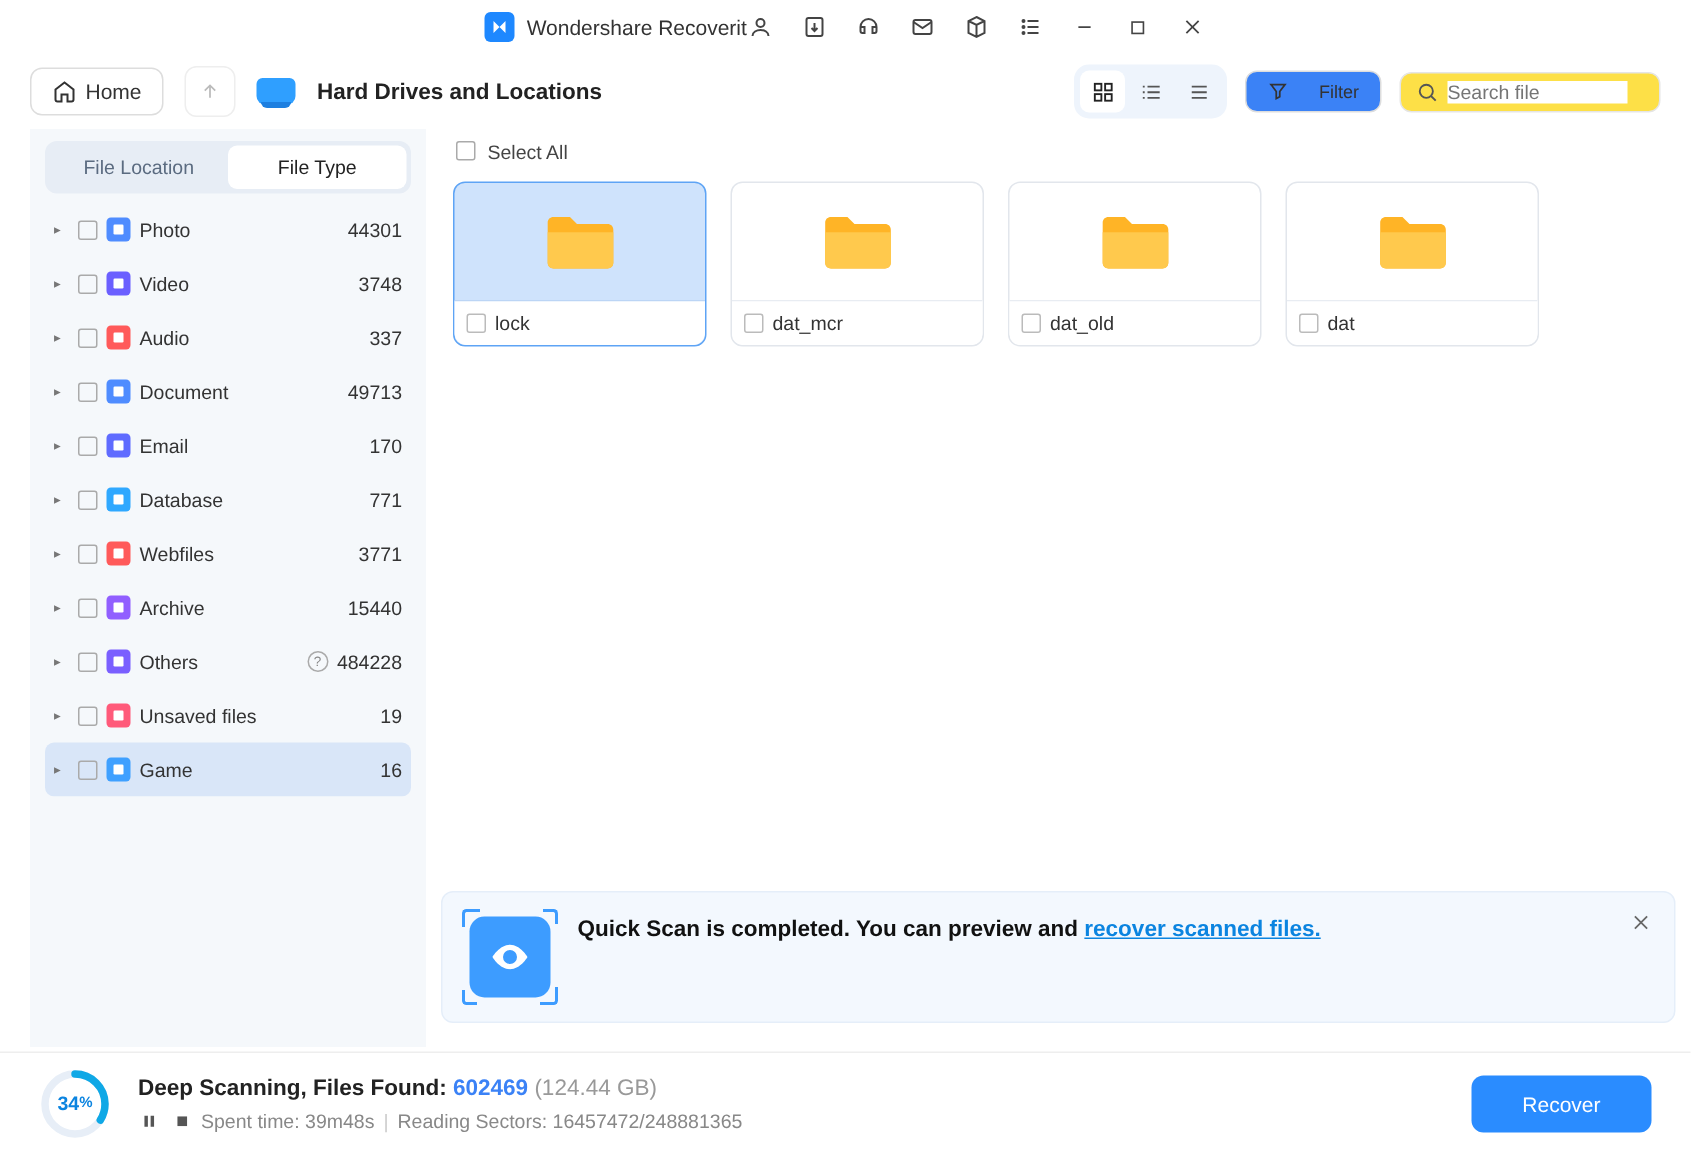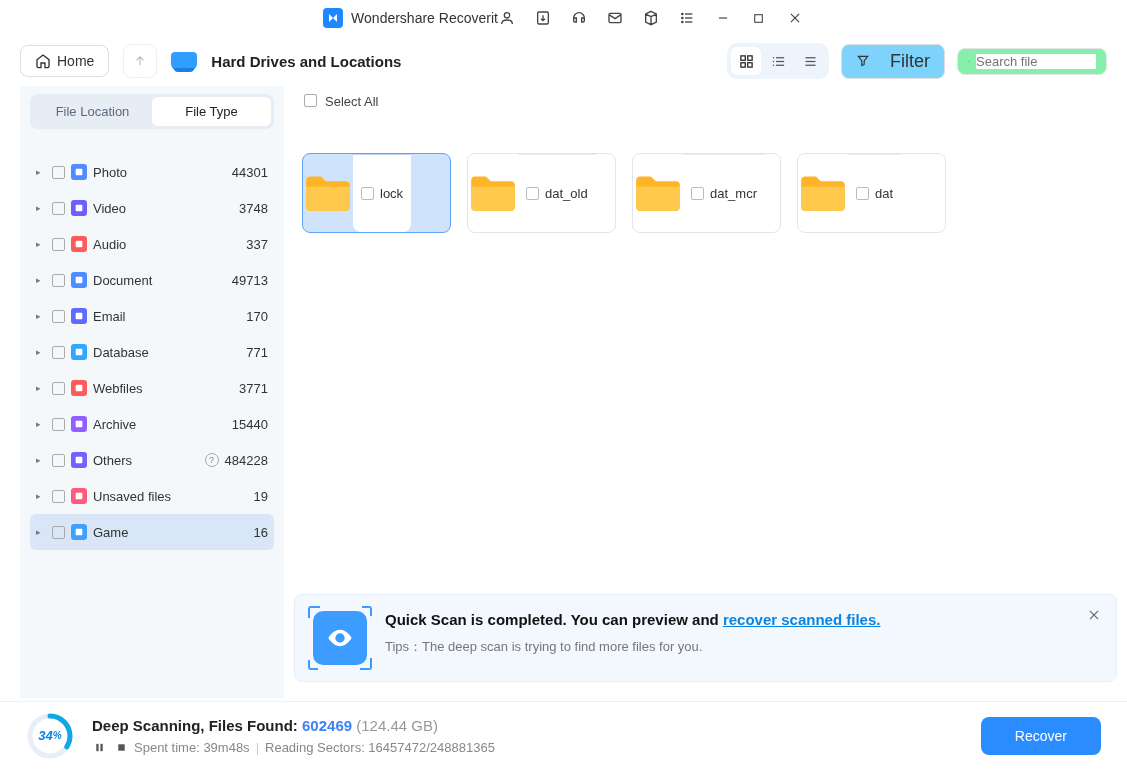--- a/index.html
+++ b/index.html
@@ -56,45 +56,45 @@
       display: flex; background: #eef4fc; border-radius: 10px; padding: 4px; gap: 2px;
     }
     .view-btn {
       width: 30px; height: 28px; display: flex; align-items: center; justify-content: center;
       border-radius: 6px; color: #555; cursor: pointer;
     }
     .view-btn.active { background: #fff; color: #222; }
     .filter-btn {
       display: flex; align-items: center; gap: 20px;
       border: 1px solid #ddd; border-radius: 8px;
-      padding: 6px 14px; font-size: 18px; color: #333;
-      cursor: pointer; background: #7dd3fc;
+      padding: 6px 14px; font-size: 12px; color: #333;
+      cursor: pointer; background: #3b82f6;
     }
     .search-box {
       display: flex; align-items: center; gap: 6px;
       border: 1px solid #e5e5e5; border-radius: 8px;
-      padding: 5px 10px; width: 150px; background: #86efac;
+      padding: 5px 10px; width: 174px; background: #fde047;
     }
     .search-box input {
       border: none; outline: none; font-size: 13px; width: 120px; color: #333;
     }
 
     
     .main { display: flex; height: 612px; }
 
     
     .sidebar {
       width: 264px; background: #f5f8fb; padding: 8px 10px 0 10px;
       border-radius: 0;
       display: flex; flex-direction: column;
       margin-left: 20px; margin-top: 0;
     }
     .tabs {
       display: flex; background: #e7edf5; border-radius: 8px; padding: 3px;
-      margin-bottom: 19px;
+      margin-bottom: 0;
     }
     .tab {
       flex: 1; text-align: center; padding: 7px 0; font-size: 13px;
       border-radius: 6px; cursor: pointer; color: #5b6b80;
     }
     .tab.active { background: #fff; color: #222; font-weight: 500; }
     .cat-list { overflow-y: auto; margin-top: 6px; }
     .cat {
       display: flex; align-items: center; padding: 10px 6px;
       border-radius: 6px; cursor: pointer; gap: 6px;
@@ -114,22 +114,22 @@
       width: 14px; height: 14px; border: 1px solid #aaa; border-radius: 50%;
       display: inline-flex; align-items: center; justify-content: center;
       font-size: 9px; color: #888; margin-left: 2px;
     }
 
     
     .content { flex: 1; padding: 4px 18px 0 18px; position: relative; }
     .select-all { display: flex; gap: 8px; margin: 4px 0 12px 2px; color: #444; }
     .folders { display: flex; gap: 16px; flex-wrap: wrap; }
     .folder-card {
-      width: 149px; border: 1px solid #e2e6ec; border-radius: 8px;
-      display: flex; flex-direction: row; cursor: pointer; background: #fff; margin-top: 32px;
+      width: 169px; border: 1px solid #e2e6ec; border-radius: 8px;
+      display: flex; flex-direction: column; cursor: pointer; background: #fff;
     }
     .folder-card.sel { background: #cfe3fc; border-color: #5ea4f5; }
     .folder-top {
       height: 78px; display: flex; align-items: center; justify-content: center;
     }
     .folder-svg { width: 50px; height: 42px; }
     .folder-bottom {
       padding: 7px 8px; border-top: 1px solid #e8ecf2; display: flex;
       align-items: center; gap: 6px; background: #fff;
       border-radius: 0 0 8px 8px;
@@ -169,21 +169,21 @@
     
     .footer {
       position: absolute; left: 0; right: 0; bottom: 0; height: 68px;
       border-top: 1px solid #eee; display: flex; align-items: center;
       padding: 0 26px; gap: 18px; background: #fff;
     }
     .progress-ring { width: 48px; height: 48px; position: relative; }
     .progress-ring svg { transform: rotate(-90deg); }
     .progress-text {
       position: absolute; inset: 0; display: flex; align-items: center;
-      justify-content: center; font-size: 13px; font-weight: 600; color: #0b84e0; font-style: italic;
+      justify-content: center; font-size: 13px; font-weight: 600; color: #0b84e0;
     }
     .footer-info { display: flex; flex-direction: column; gap: 6px; }
     .f-line1 { font-size: 15px; font-weight: 600; color: #222; }
     .f-count { color: #3b82f6; font-weight: 700; }
     .f-size { color: #999; font-weight: 400; }
     .f-line2 { display: flex; align-items: center; gap: 6px; color: #888; font-size: 13px; }
     .ctrl-btns { display: flex; gap: 8px; }
     .ctrl { width: 14px; height: 14px; display: flex; align-items: center; justify-content: center; cursor: pointer; }
     .recover-btn {
       margin-left: auto; background: #2a8cff; color: #fff;
@@ -473,33 +473,33 @@
         </div>
         <div class="folder-card">
           <div class="folder-top">
             <svg class="folder-svg" viewBox="0 0 64 52">
               <path fill="#ffb426" d="M4 10c0-3 2-5 5-5h14l6 6h26c3 0 5 2 5 5v28c0 3-2 5-5 5H9c-3 0-5-2-5-5z"></path>
               <path fill="#ffc94d" d="M4 18h56v26c0 3-2 5-5 5H9c-3 0-5-2-5-5z"></path>
             </svg>
           </div>
           <div class="folder-bottom">
             <span class="ck"></span>
-            <span class="folder-name">dat_old</span>
+            <span class="folder-name">dat_mcr</span>
           </div>
         </div>
         <div class="folder-card">
           <div class="folder-top">
             <svg class="folder-svg" viewBox="0 0 64 52">
               <path fill="#ffb426" d="M4 10c0-3 2-5 5-5h14l6 6h26c3 0 5 2 5 5v28c0 3-2 5-5 5H9c-3 0-5-2-5-5z"></path>
               <path fill="#ffc94d" d="M4 18h56v26c0 3-2 5-5 5H9c-3 0-5-2-5-5z"></path>
             </svg>
           </div>
           <div class="folder-bottom">
             <span class="ck"></span>
-            <span class="folder-name">dat_mcr</span>
+            <span class="folder-name">dat_old</span>
           </div>
         </div>
         <div class="folder-card">
           <div class="folder-top">
             <svg class="folder-svg" viewBox="0 0 64 52">
               <path fill="#ffb426" d="M4 10c0-3 2-5 5-5h14l6 6h26c3 0 5 2 5 5v28c0 3-2 5-5 5H9c-3 0-5-2-5-5z"></path>
               <path fill="#ffc94d" d="M4 18h56v26c0 3-2 5-5 5H9c-3 0-5-2-5-5z"></path>
             </svg>
           </div>
           <div class="folder-bottom">
@@ -515,23 +515,20 @@
           <span class="corner-bl"></span>
         <svg width="28" height="28" viewBox="0 0 24 24" fill="#fff">
             <path d="M12 5C6 5 2 12 2 12s4 7 10 7 10-7 10-7-4-7-10-7zm0 11a4 4 0 110-8 4 4 0 010 8z"></path>
             <circle cx="12" cy="12" r="2" fill="#3d9cff"></circle>
           </svg>
       </div>
       <div class="notice-body">
         <div class="notice-title">
           <span>Quick Scan is completed. You can preview and </span><span class="notice-link">recover scanned files.</span>
         </div>
-        <div class="notice-tips">
-          <span>Tips：</span><span>The deep scan is trying to find more files for you.</span>
-        </div>
       </div>
       <div class="notice-close">
         <svg width="14" height="14" viewBox="0 0 24 24" stroke="currentColor" stroke-width="2">
             <line x1="5" y1="5" x2="19" y2="19"></line>
             <line x1="19" y1="5" x2="5" y2="19"></line>
           </svg>
       </div>
     </div>
   </div>
 </div>

